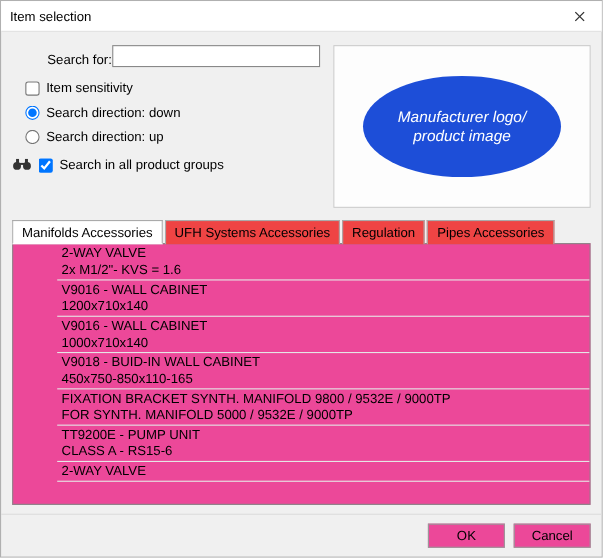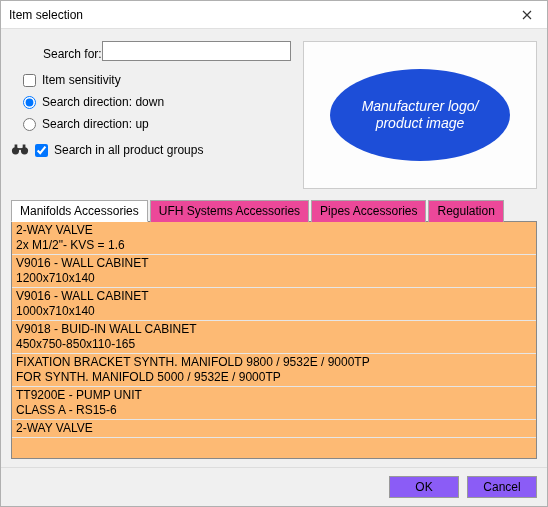--- a/index.html
+++ b/index.html
@@ -115,58 +115,59 @@
   .tabstrip {
     display: flex;
     gap: 2px;
     position: relative;
     z-index: 2;
   }
   .tab {
     padding: 3px 8px;
     border: 1px solid #aaa;
     border-bottom: none;
-    background: #ec4899;
+    background: #ef4444;
     font-size: 12px;
     cursor: pointer;
     position: relative;
     top: 1px;
   }
   .tab.active {
     background: #fff;
     border-bottom: 1px solid #fff;
   }
   .listbox {
     flex: 1;
     border: 1px solid #888;
-    background: #fdba74;
+    background: #ec4899;
     overflow-y: scroll;
     position: relative;
     z-index: 1;
+    padding-left: 40px;
   }
   .list-item {
     padding: 1px 4px;
     border-bottom: 1px solid #e6e6e6;
     line-height: 1.25;
     cursor: pointer;
     font-size: 12px;
   }
   .list-item .line { display: block; white-space: pre; }
   .footer {
     display: flex;
     justify-content: flex-end;
     gap: 8px;
     padding: 8px 10px;
     border-top: 1px solid #ddd;
   }
   .btn {
     min-width: 70px;
     height: 22px;
     border: 1px solid #999;
-    background: #8b5cf6;
+    background: #ec4899;
     font-family: inherit;
     font-size: 12px;
     cursor: pointer;
   }
   ::-webkit-scrollbar { width: 16px; }
   ::-webkit-scrollbar-track { background: #f0f0f0; }
   ::-webkit-scrollbar-thumb { background: #c8c8c8; border: 1px solid #a8a8a8; }
 </style>
 </head>
 <body>
@@ -220,22 +221,22 @@
       </div>
       <div class="image-col">
         <div class="logo-ellipse">Manufacturer logo/ product image</div>
       </div>
     </div>
 
     <div class="tabs">
       <div class="tabstrip" id="tabstrip">
           <div class="tab active">Manifolds Accessories</div>
           <div class="tab">UFH Systems Accessories</div>
+          <div class="tab">Regulation</div>
           <div class="tab">Pipes Accessories</div>
-          <div class="tab">Regulation</div>
         </div>
       <div class="listbox" id="listbox">
           <div class="list-item">
             <span class="line">2-WAY VALVE</span>
             <span class="line">2x M1/2"- KVS = 1.6</span>
           </div>
           <div class="list-item">
             <span class="line">V9016 - WALL CABINET</span>
             <span class="line">1200x710x140</span>
           </div>

